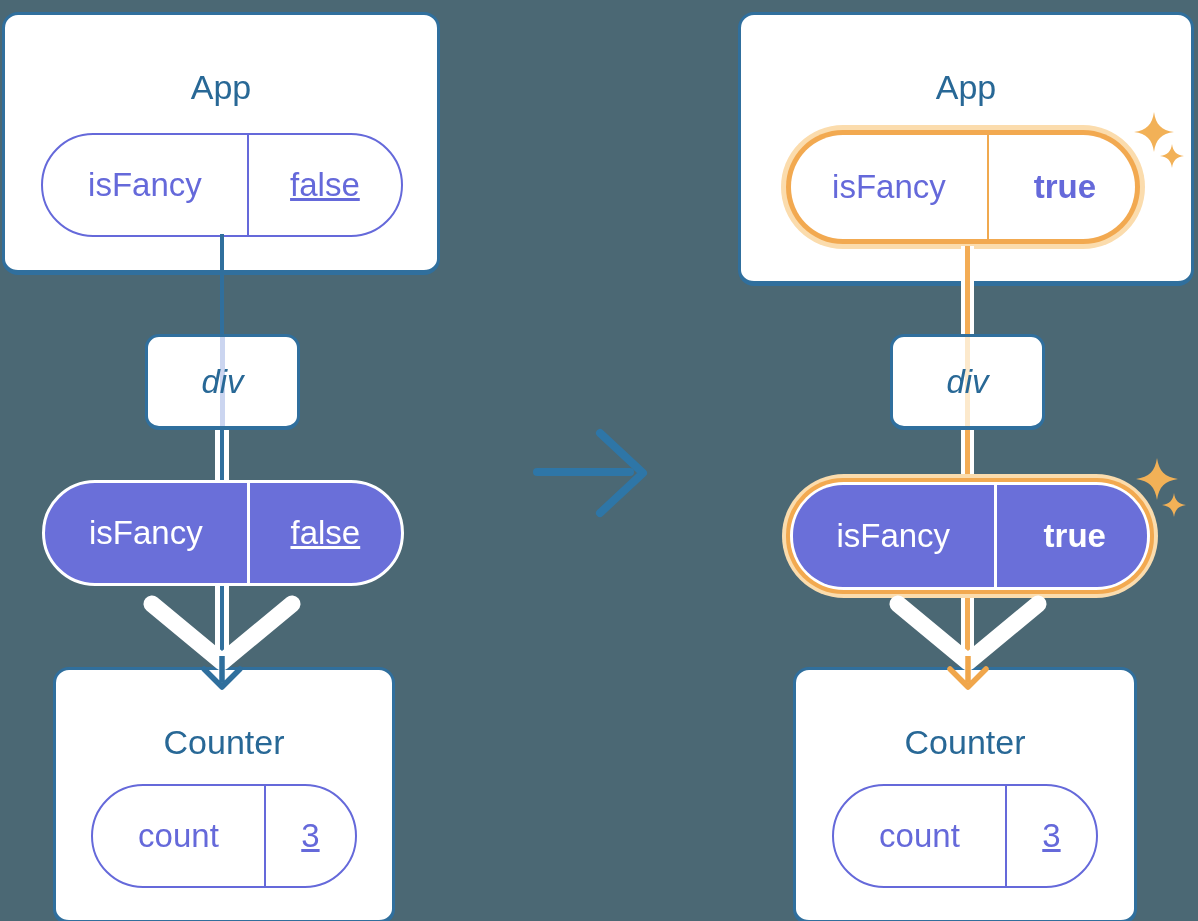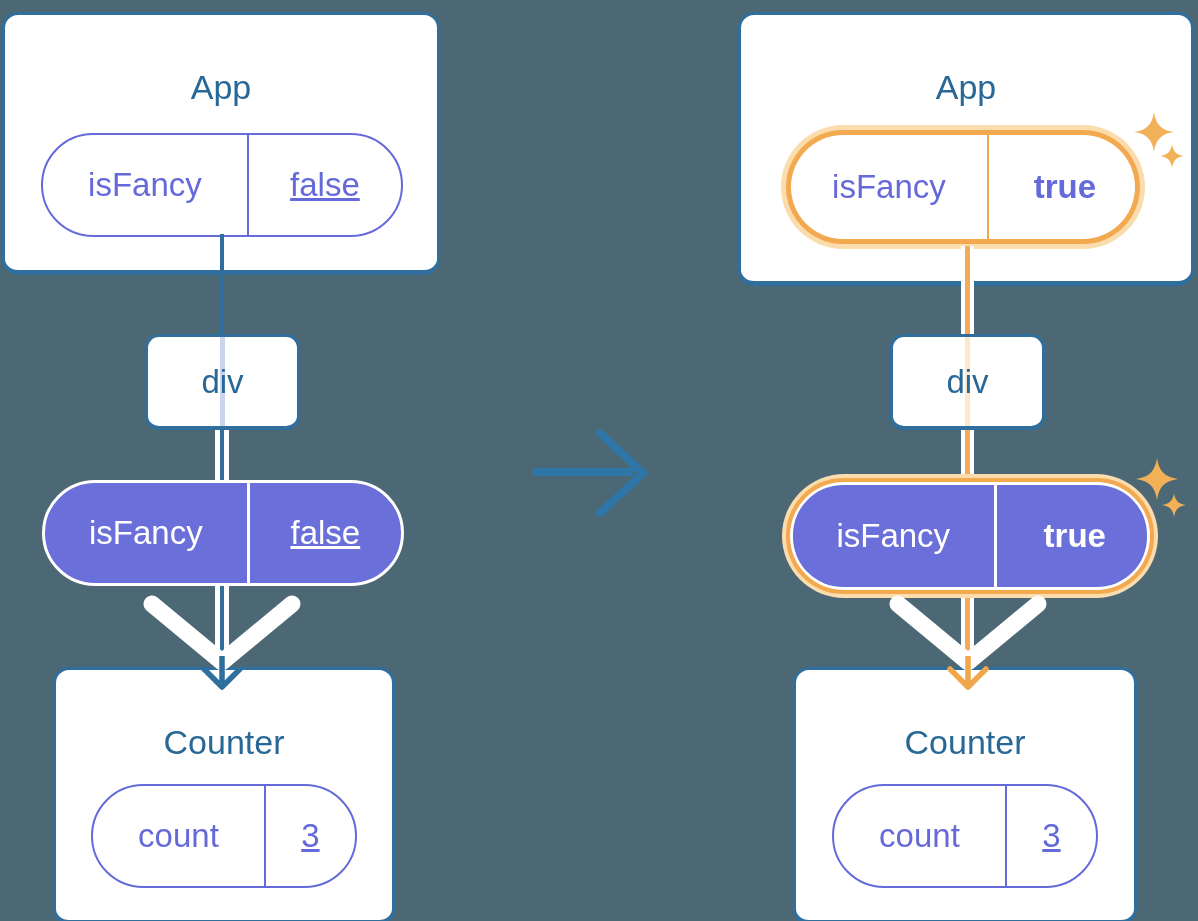--- a/index.html
+++ b/index.html
@@ -52,21 +52,21 @@
   
   .node-div {
     position:absolute; width:155px; height:96px; background:#fff; box-sizing:border-box;
     border:3px solid #306F9D; border-bottom-width:4px; border-radius:14px; z-index:3;
     display:flex; align-items:center; justify-content:center;
     font-size:33px; color:#286896;
   }
   .thru { position:absolute; top:0; bottom:0; left:50%; margin-left:-2.5px; width:5px; }
   .thru.lav   { background:#CBD5F0; }
   .thru.peach { background:#FCE9CC; }
-  .node-div .lbl { position:relative; z-index:1; }
+  .node-div .lbl { position:relative; z-index:1;font-style:italic; }
   
   .vline  { position:absolute; z-index:2; }
   .ribbon { position:absolute; display:flex; z-index:2; }
   .s  { height:100%; }
   .s5 { width:5px; } .s4 { width:4px; }
   .w  { background:#fff; }
   .b  { background:#306F9D; }
   .o  { background:#F3AC55; }
   .arrow-svg { position:absolute; z-index:4; }
   .sparkle   { position:absolute; z-index:5; }

